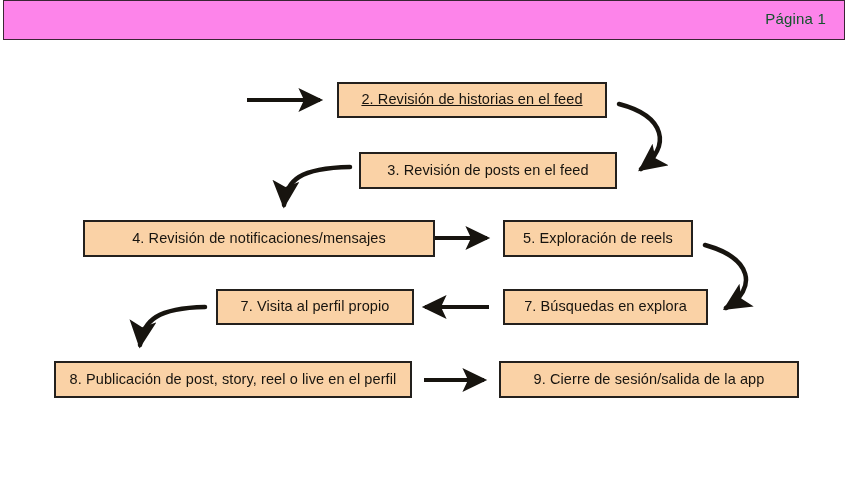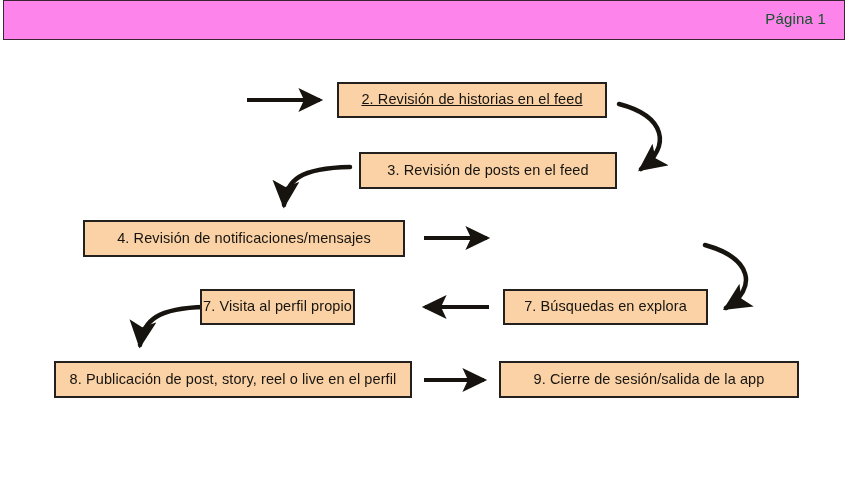--- a/index.html
+++ b/index.html
@@ -114,30 +114,33 @@
 
 
   <div class="node" style="left:337px; top:82px;  width:270px; height:36px;text-decoration:underline;">
     <span>2. Revisión de historias en el feed</span>
   </div>
 
   <div class="node" style="left:359px; top:152px; width:258px; height:37px;">
     <span>3. Revisión de posts en el feed</span>
   </div>
 
-  <div class="node" style="left:83px;  top:220px; width:322px; height:37px;">
+  <div class="node" style="left:83px;  top:220px; width:352px; height:37px;">
     <span>4. Revisión de notificaciones/mensajes</span>
   </div>
 
+  <div class="node" style="left:503px; top:220px; width:190px; height:37px;">
+    <span>5. Exploración de reels</span>
+  </div>
 
   <div class="node" style="left:503px; top:289px; width:205px; height:36px;">
     <span>7. Búsquedas en explora</span>
   </div>
 
-  <div class="node" style="left:200px; top:289px; width:155px; height:36px;">
+  <div class="node" style="left:216px; top:289px; width:198px; height:36px;">
     <span>7. Visita al perfil propio</span>
   </div>
 
   <div class="node" style="left:54px;  top:361px; width:358px; height:37px;">
     <span>8. Publicación de post, story, reel o live en el perfil</span>
   </div>
 
   <div class="node" style="left:499px; top:361px; width:300px; height:37px;text-align:center;">
     <span>9. Cierre de sesión/salida de la app</span>
   </div>

